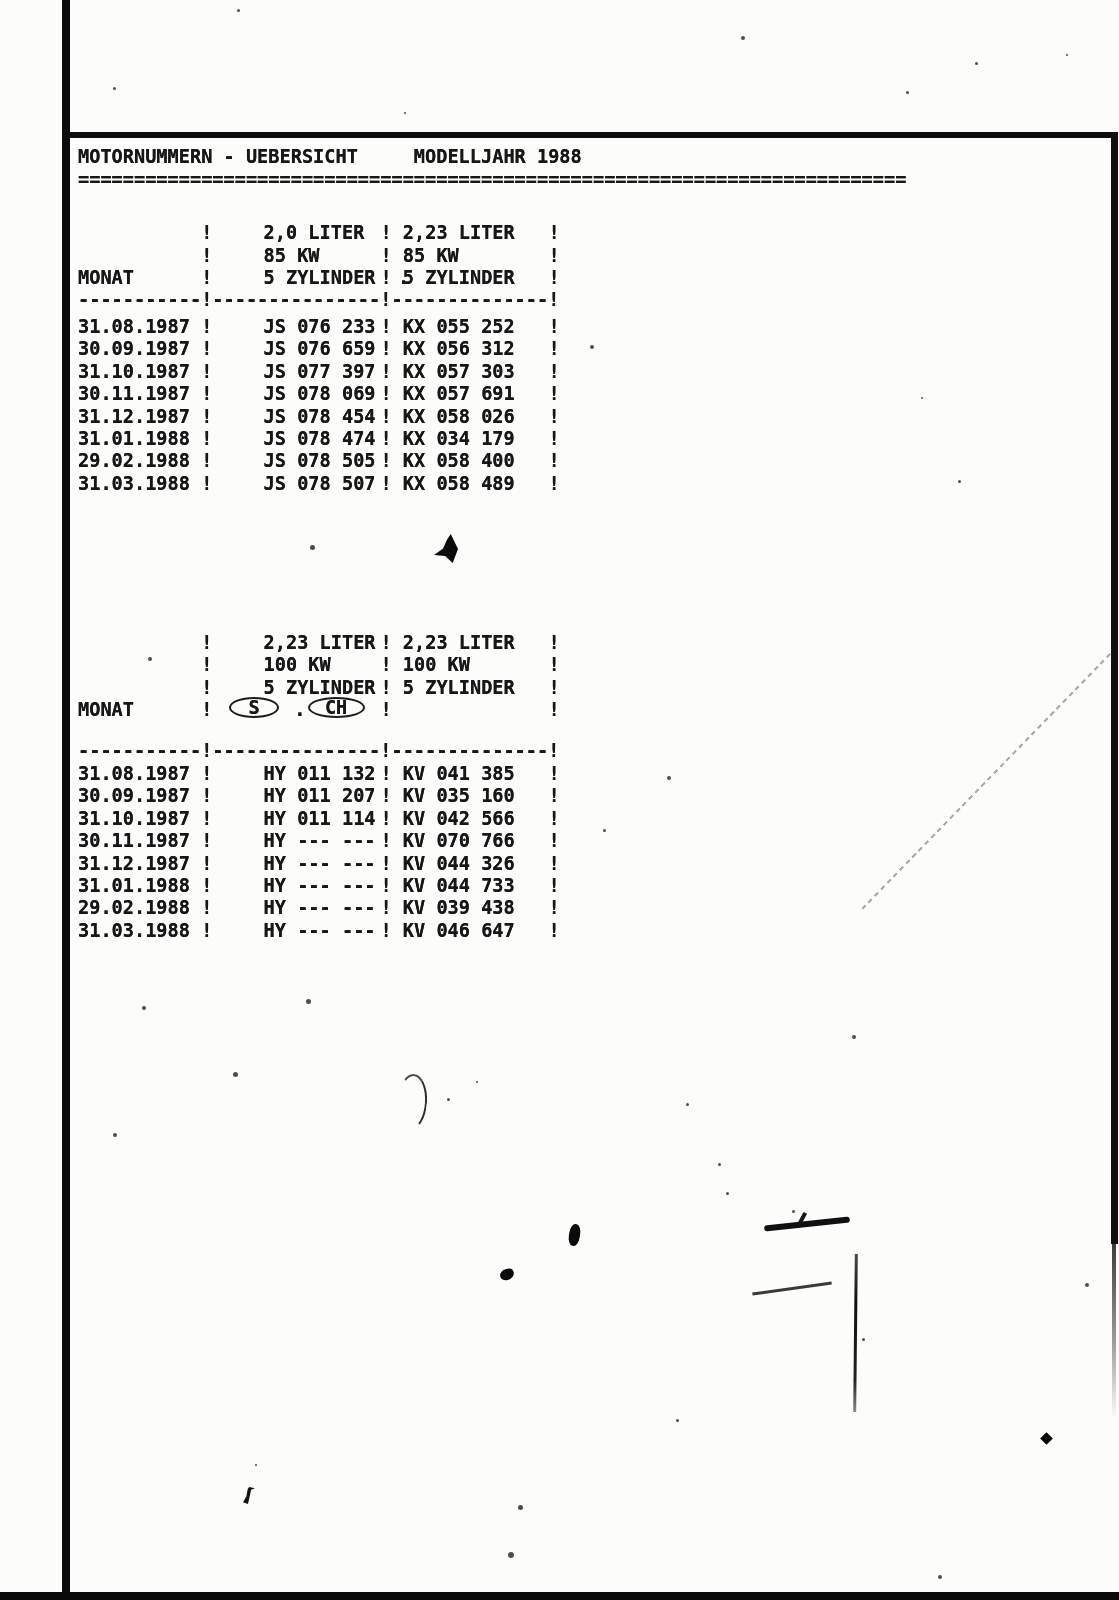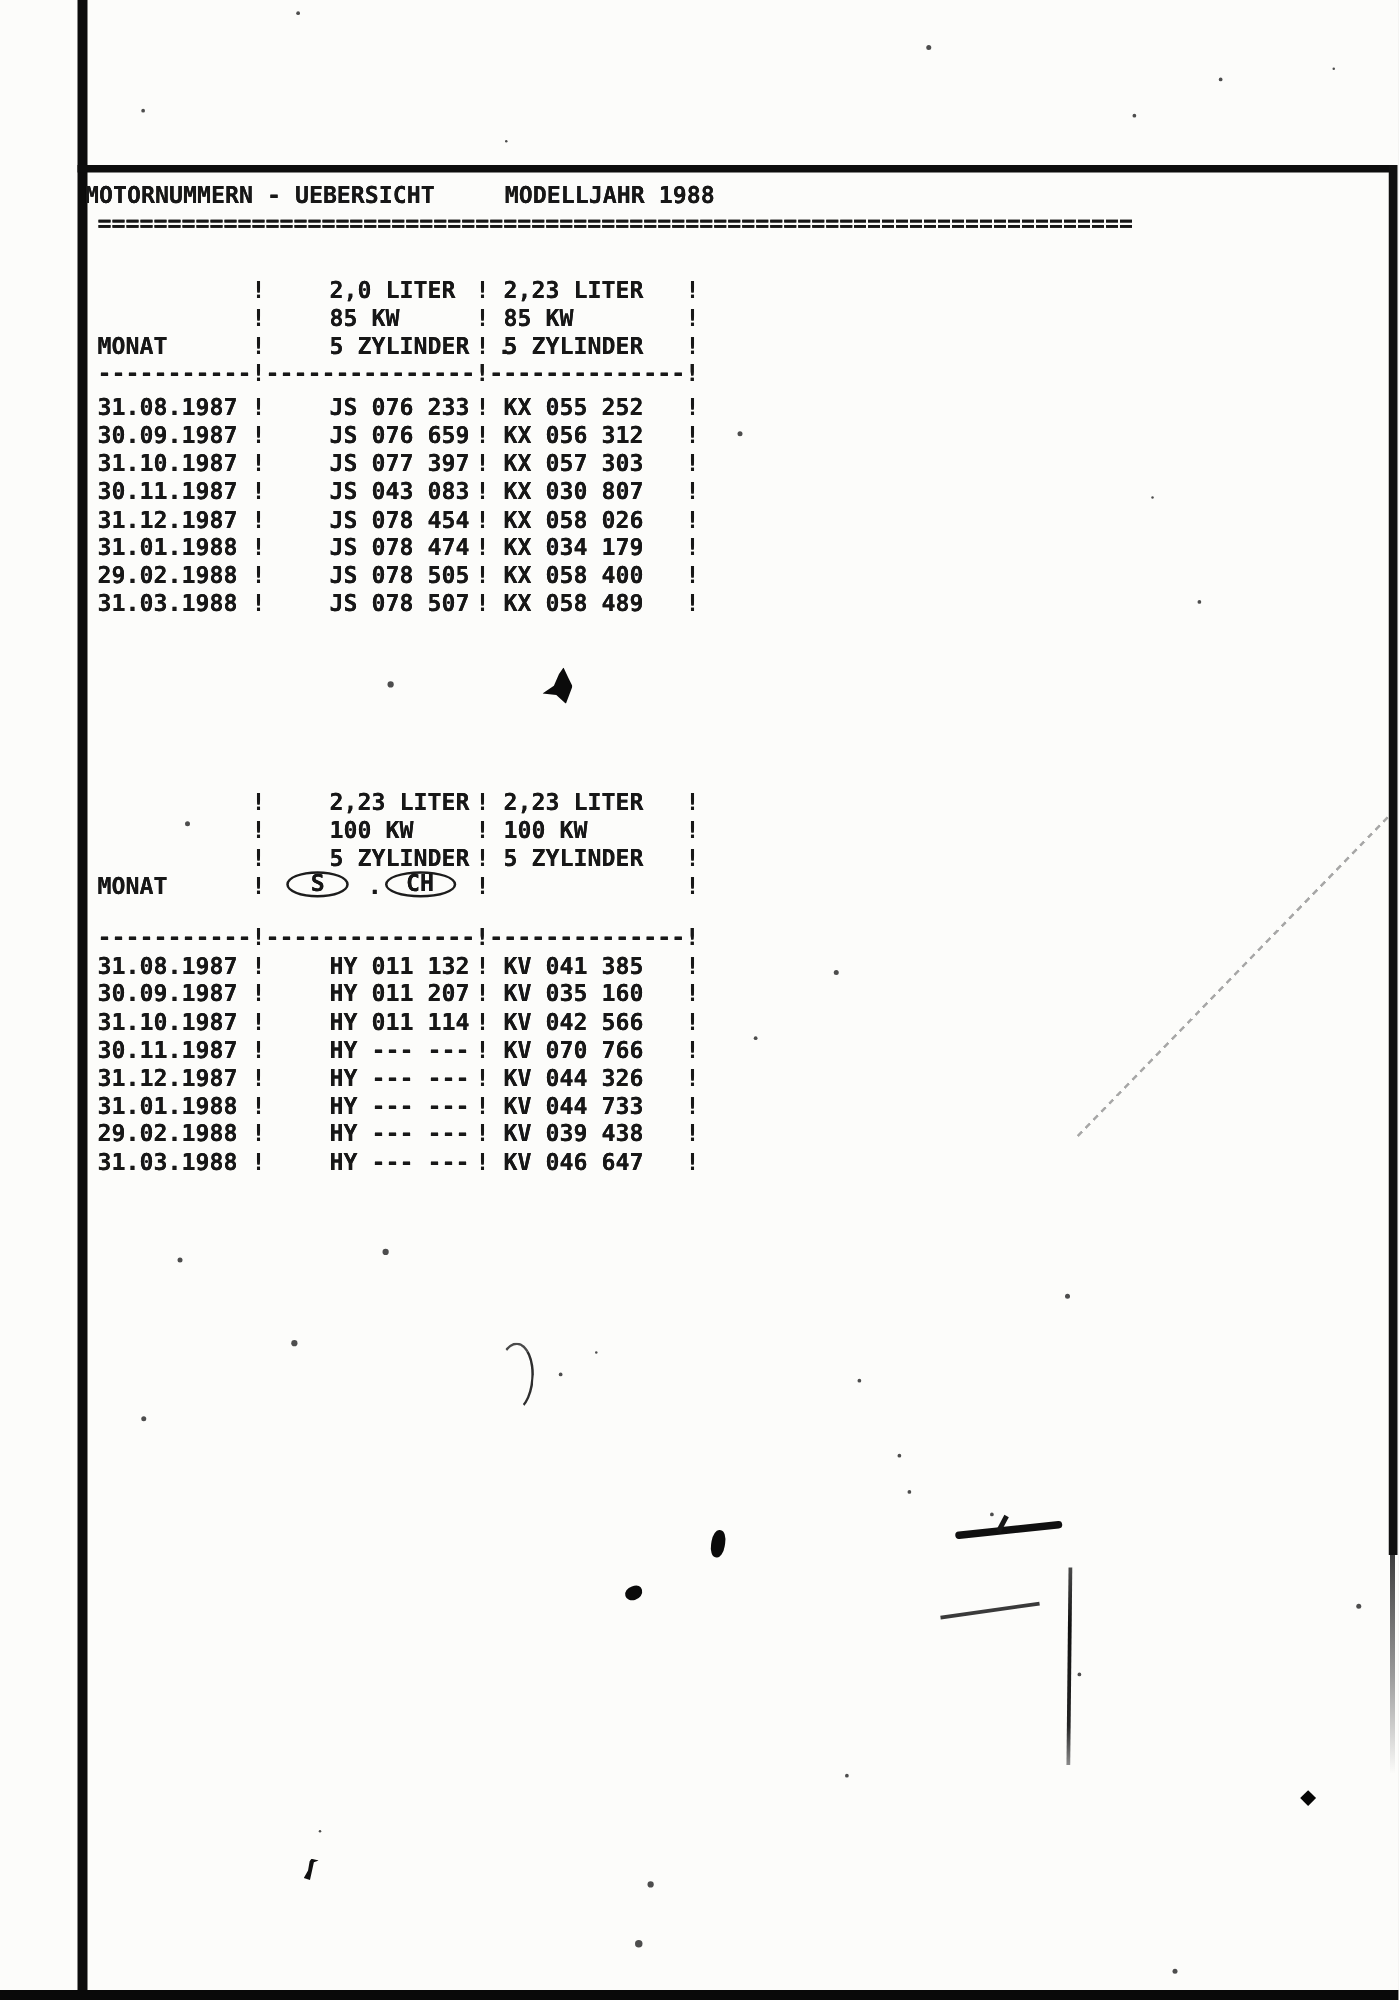--- a/index.html
+++ b/index.html
@@ -12,21 +12,21 @@
     text-shadow:0 0 .5px #1a1a1a;
   }
   
   .edge-left{position:absolute;left:62px;top:0;width:8px;height:1600px;background:#0c0c0c;}
   .rule-top{position:absolute;left:62px;top:132px;width:1051px;height:6px;background:#0d0d0d;}
   .edge-right{position:absolute;left:1111px;top:132px;width:7px;height:1112px;background:#101010;}
   .edge-right-fade{position:absolute;left:1112px;top:1244px;width:4px;height:175px;
     background:linear-gradient(180deg,#3c3c3c,#9a9a9a 55%,rgba(255,255,255,0));}
   .rule-bottom{position:absolute;left:0;top:1592px;width:1119px;height:8px;background:#090909;}
 
-  .title{position:absolute;left:68px;top:146px;white-space:pre;text-align:right;}
+  .title{position:absolute;left:78px;top:146px;white-space:pre;text-align:right;}
   .underline{position:absolute;left:78px;top:169px;white-space:pre;letter-spacing:0;}
 
   .tbl{position:absolute;left:78px;width:520px;}
   .ln{position:absolute;left:0;height:22px;white-space:pre;}
   .cell{position:absolute;top:0;white-space:pre;}
   .c0{left:0;}
   .c11{left:calc(var(--cw)*11);}
   .c13{left:calc(var(--cw)*13);margin-left:40px;}
   .c27{left:calc(var(--cw)*27);}
   .c29{left:calc(var(--cw)*29);}
@@ -74,21 +74,21 @@
   <div class="underline">==========================================================================</div>
 
   <section class="tbl" id="tbl-0" style="top: 222px;">
       <div class="ln" style="top: 0px;"><span class="cell c11">!</span><span class="cell c13">2,0 LITER</span><span class="cell c27">!</span><span class="cell c29">2,23 LITER</span><span class="cell c42">!</span></div>
       <div class="ln" style="top: 23px;"><span class="cell c11">!</span><span class="cell c13">85 KW</span><span class="cell c27">!</span><span class="cell c29">85 KW</span><span class="cell c42">!</span></div>
       <div class="ln" style="top: 45px;"><span class="cell c0">MONAT</span><span class="cell c11">!</span><span class="cell c13">5 ZYLINDER  .</span><span class="cell c27">!</span><span class="cell c29">5 ZYLINDER</span><span class="cell c42">!</span></div>
       <div class="ln" style="top: 67px;"><span class="cell c0">-----------!---------------!--------------!</span></div>
       <div class="ln" style="top: 94px;"><span class="cell c0">31.08.1987</span><span class="cell c11">!</span><span class="cell c13">JS 076 233</span><span class="cell c27">!</span><span class="cell c29">KX 055 252</span><span class="cell c42">!</span></div>
       <div class="ln" style="top: 116.4px;"><span class="cell c0">30.09.1987</span><span class="cell c11">!</span><span class="cell c13">JS 076 659</span><span class="cell c27">!</span><span class="cell c29">KX 056 312</span><span class="cell c42">!</span></div>
       <div class="ln" style="top: 138.8px;"><span class="cell c0">31.10.1987</span><span class="cell c11">!</span><span class="cell c13">JS 077 397</span><span class="cell c27">!</span><span class="cell c29">KX 057 303</span><span class="cell c42">!</span></div>
-      <div class="ln" style="top: 161.2px;"><span class="cell c0">30.11.1987</span><span class="cell c11">!</span><span class="cell c13">JS 043 083</span><span class="cell c27">!</span><span class="cell c29">KX 030 807</span><span class="cell c42">!</span></div>
+      <div class="ln" style="top: 161.2px;"><span class="cell c0">30.11.1987</span><span class="cell c11">!</span><span class="cell c13">JS 078 069</span><span class="cell c27">!</span><span class="cell c29">KX 057 691</span><span class="cell c42">!</span></div>
       <div class="ln" style="top: 183.6px;"><span class="cell c0">31.12.1987</span><span class="cell c11">!</span><span class="cell c13">JS 078 454</span><span class="cell c27">!</span><span class="cell c29">KX 058 026</span><span class="cell c42">!</span></div>
       <div class="ln" style="top: 206px;"><span class="cell c0">31.01.1988</span><span class="cell c11">!</span><span class="cell c13">JS 078 474</span><span class="cell c27">!</span><span class="cell c29">KX 034 179</span><span class="cell c42">!</span></div>
       <div class="ln" style="top: 228.4px;"><span class="cell c0">29.02.1988</span><span class="cell c11">!</span><span class="cell c13">JS 078 505</span><span class="cell c27">!</span><span class="cell c29">KX 058 400</span><span class="cell c42">!</span></div>
       <div class="ln" style="top: 250.8px;"><span class="cell c0">31.03.1988</span><span class="cell c11">!</span><span class="cell c13">JS 078 507</span><span class="cell c27">!</span><span class="cell c29">KX 058 489</span><span class="cell c42">!</span></div>
     </section>
   <section class="tbl" id="tbl-1" style="top: 632px;">
       <div class="ln" style="top: 0px;"><span class="cell c11">!</span><span class="cell c13">2,23 LITER</span><span class="cell c27">!</span><span class="cell c29">2,23 LITER</span><span class="cell c42">!</span></div>
       <div class="ln" style="top: 22px;"><span class="cell c11">!</span><span class="cell c13">100 KW</span><span class="cell c27">!</span><span class="cell c29">100 KW</span><span class="cell c42">!</span></div>
       <div class="ln" style="top: 45px;"><span class="cell c11">!</span><span class="cell c13">5 ZYLINDER</span><span class="cell c27">!</span><span class="cell c29">5 ZYLINDER</span><span class="cell c42">!</span></div>
       <div class="ln" style="top: 67px;"><span class="cell c0">MONAT</span><span class="cell c11">!</span><span class="cell oval oval-s">S</span><span class="cell badge-dot">.</span><span class="cell oval oval-ch">CH</span><span class="cell c27">!</span><span class="cell c42">!</span></div>

